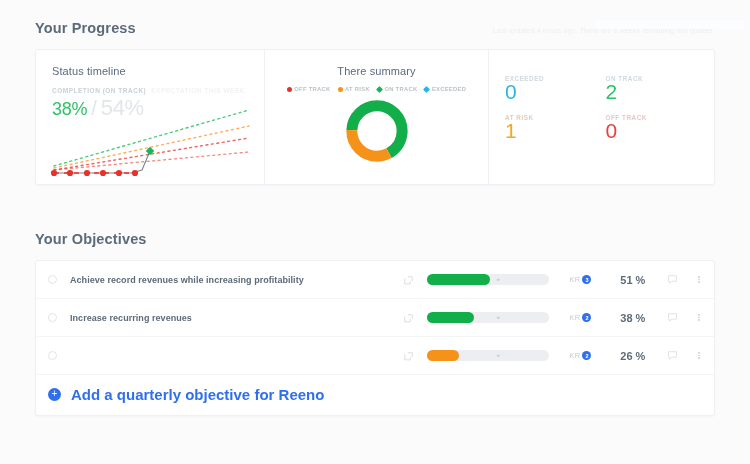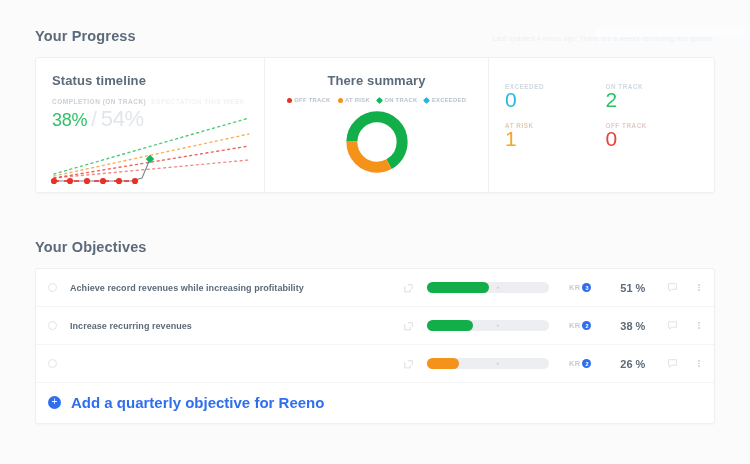--- a/index.html
+++ b/index.html
@@ -33,21 +33,21 @@
     display: flex;
     box-shadow: 0 1px 2px rgba(40,50,70,.035);
   }
   .card { position: relative; padding: 15px 16px 0 16px; }
   .card + .card { border-left: 1px solid #eef0f3; }
   .card-tl { width: 228px; }
   .card-ss { width: 224px; }
   .card-oc { flex: 1; }
 
   .card-title {
-    font-size: 13px; font-weight: bold; color: #5c6b7a; letter-spacing: .1px;
+    font-size: 11px; font-weight: normal; color: #5c6b7a; letter-spacing: .1px;
   }
   .card-title.center { text-align: center; }
 
   .tl-labels { margin-top: 10px; display: flex; gap: 5px; align-items: baseline; }
   .lbl-done { font-size: 6.5px; font-weight: bold; color: #c9d0d8; letter-spacing: .5px; }
   .lbl-exp  { font-size: 6.5px; font-weight: bold; color: #f0f2f4; letter-spacing: .5px; }
 
   .tl-nums { margin-top: 1px; display: flex; align-items: baseline; gap: 4px; }
   .num-done { font-size: 18px; color: #2fc267; letter-spacing: -.3px; }
   .num-slash { font-size: 20px; color: #e2e6ea; }
@@ -98,21 +98,21 @@
   .bar-wrap {
     position: relative; width: 122px; height: 11px;
     background: #eceef1; border-radius: 6px; flex: 0 0 auto;
   }
   .bar-fill { position: absolute; left: 0; top: 0; bottom: 0; border-radius: 6px; }
   .bar-mark {
     position: absolute; top: 50%; width: 2.5px; height: 2.5px;
     border-radius: 50%; background: #c8ced5; transform: translate(-50%,-50%);
   }
   .kr { margin-left: 20px; display: flex; align-items: center; gap: 2px; flex: 0 0 auto; }
-  .kr-txt { font-size: 7.5px; font-weight: bold; color: #c5ccd4; letter-spacing: .3px; }
+  .kr-txt { font-size: 7.5px; font-weight: normal; color: #c5ccd4; letter-spacing: .3px; }
   .kr-badge {
     width: 9px; height: 9px; border-radius: 50%; background: #2f6fed;
     color: #fff; font-size: 5.5px; display: flex; align-items: center;
     justify-content: center; font-weight: bold;
   }
   .pct {
     margin-left: 20px; width: 34px; text-align: right;
     font-size: 11px; color: #5d6b79; font-weight: bold; flex: 0 0 auto;
   }
   .chat { margin-left: 22px; flex: 0 0 auto; opacity: .5; }
@@ -136,21 +136,21 @@
     background: #fcfdfe; border-radius: 2px;
   }
 </style>
 </head>
 <body>
 
 <div class="page">
 
   <div class="topstrip"></div>
 
-  <div class="section-head" style="margin-top:28px;">
+  <div class="section-head" style="margin-top:20px;">
     <div class="section-title">Your Progress</div>
     <div class="meta-note">Last updated 4 hours ago. There are 6 weeks remaining this quarter.</div>
   </div>
 
   <div class="cards">
 
     <div class="card card-tl">
       <div class="card-title">Status timeline</div>
       <div class="tl-labels">
         <span class="lbl-done">COMPLETION (ON TRACK)</span>

